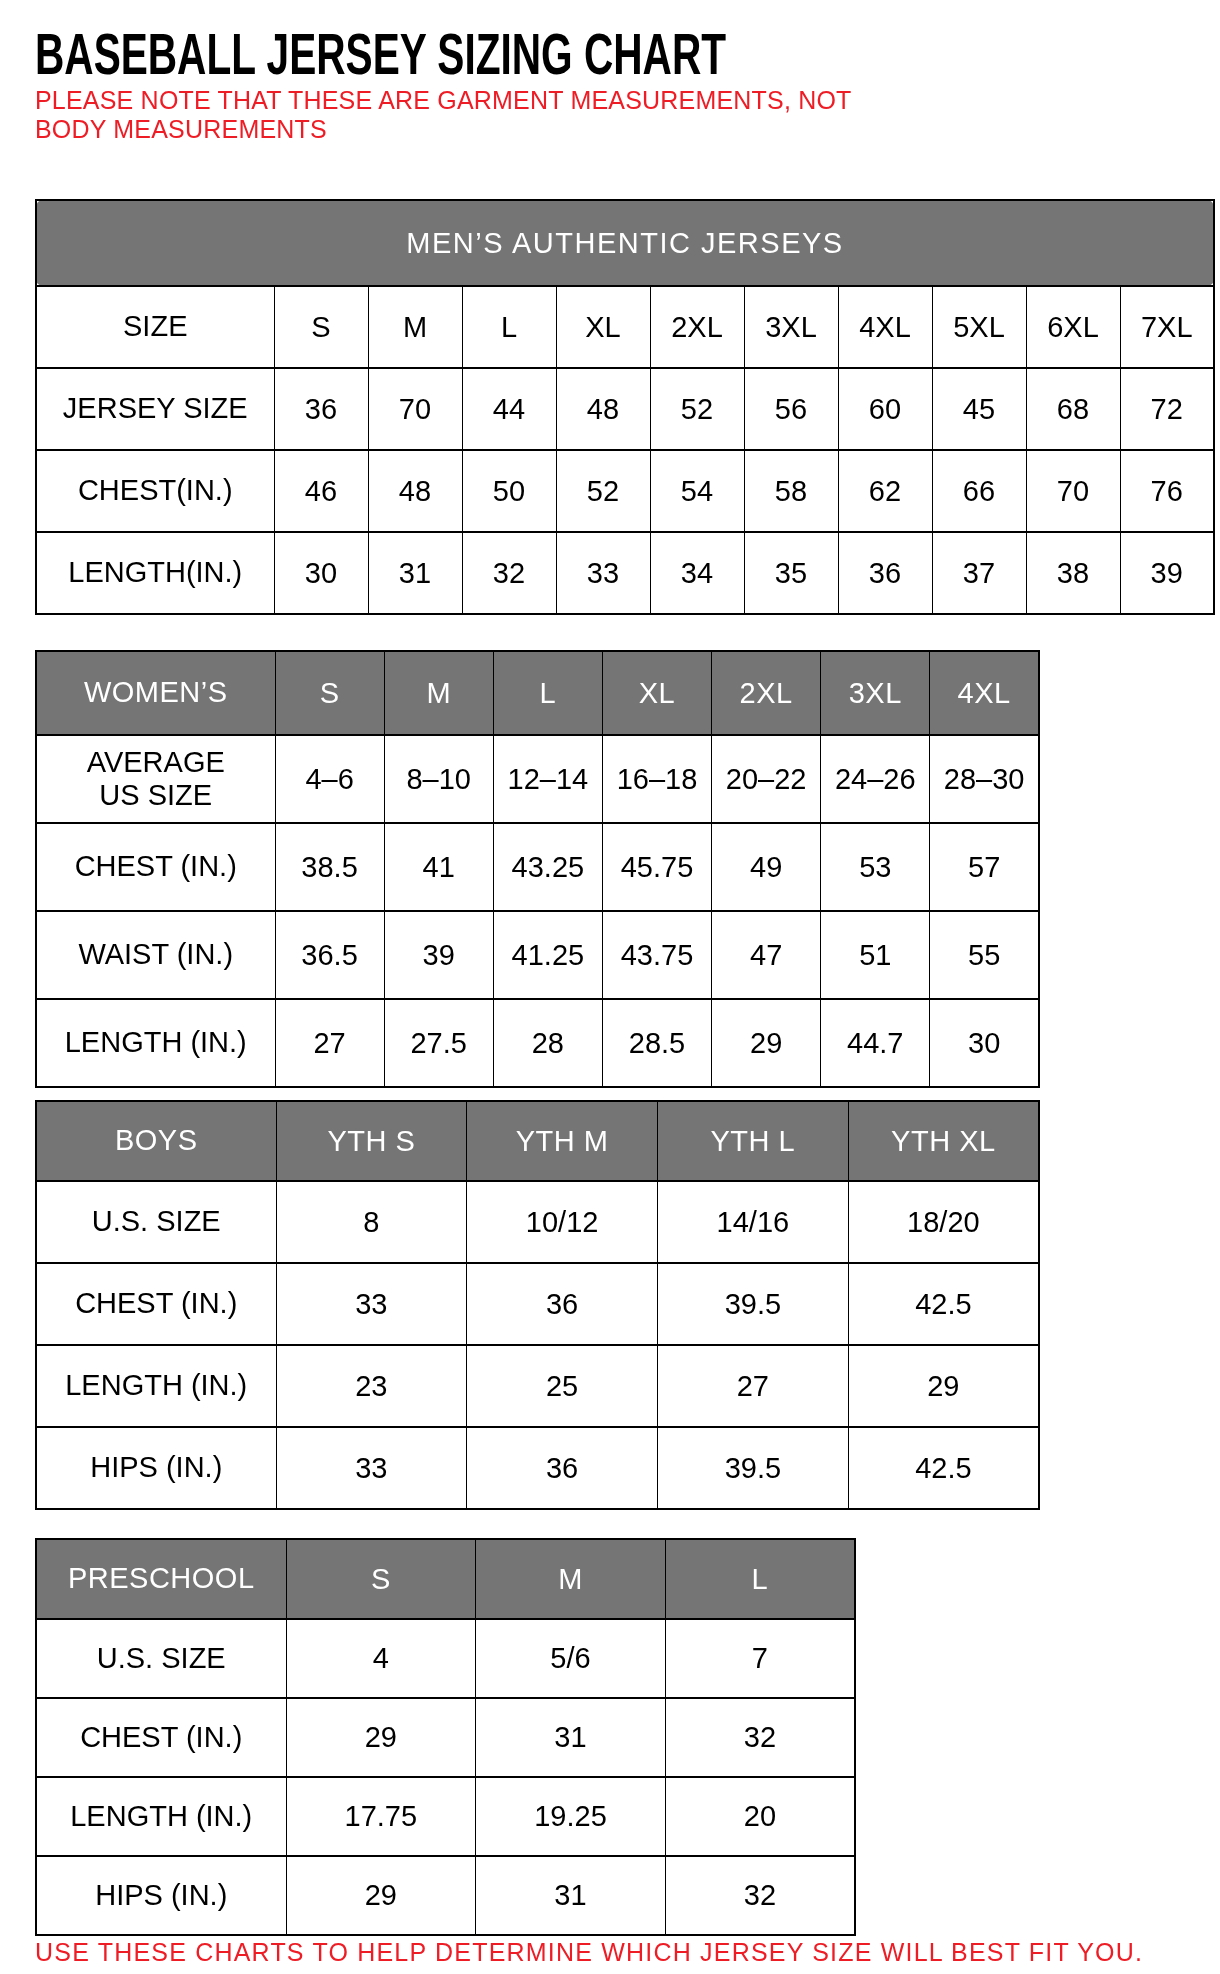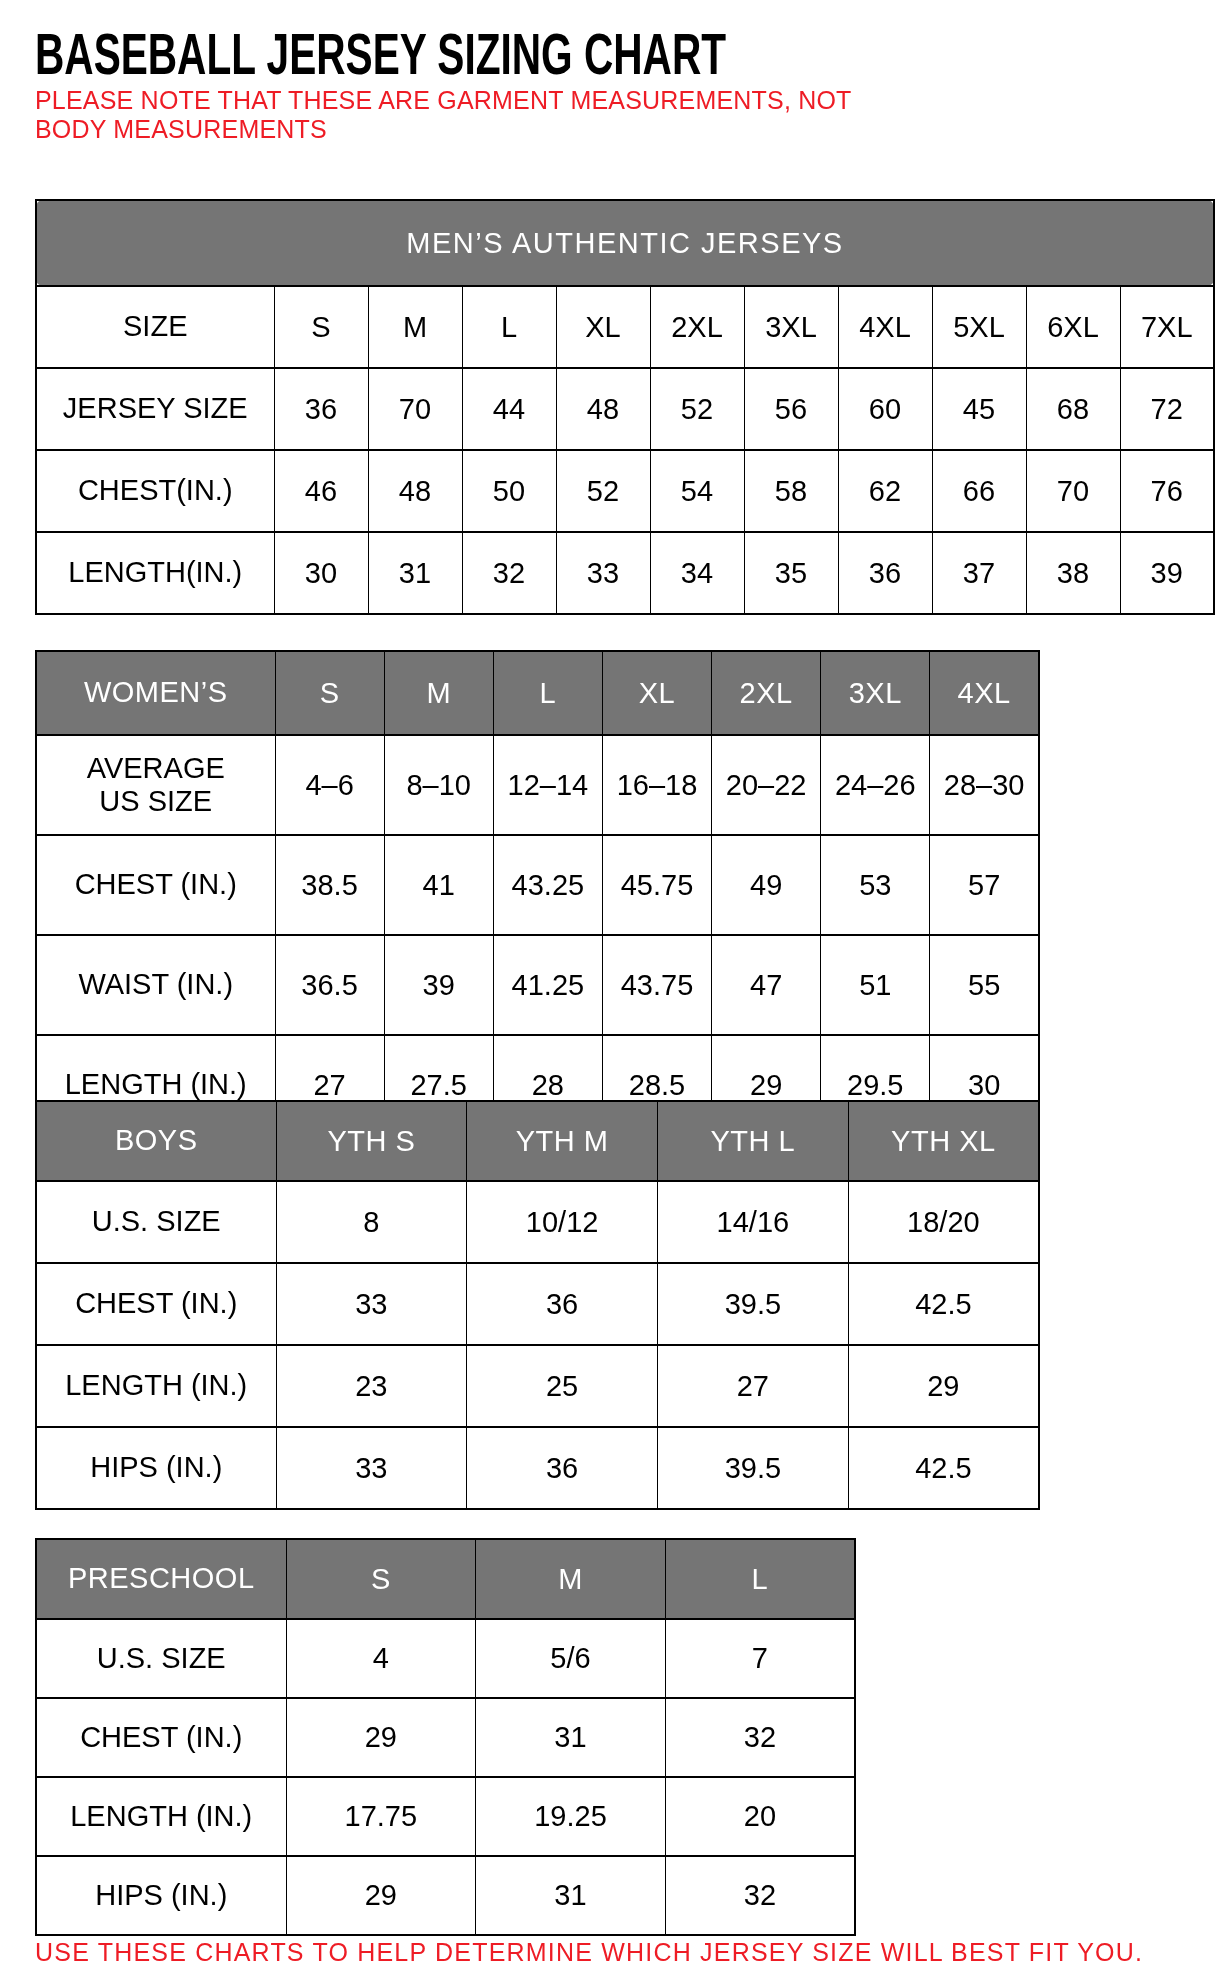--- a/index.html
+++ b/index.html
@@ -56,21 +56,21 @@
     border-left-width:2px;border-right-width:2px;
     border-bottom-width:3px;
     font-size:30px;letter-spacing:0.5px;
   }
   td.lab{white-space:pre-line;line-height:1.15;}
 
   
   .t-mens tr.banner-row{height:86px;}
   .t-mens tr{height:82px;}
   .t-womens tr.header-row{height:84px;}
-  .t-womens tr{height:100px;}
+  .t-womens tr{height:88px;}
   .t-boys tr.header-row{height:80px;}
   .t-boys tr{height:82px;}
   .t-pre tr.header-row{height:80px;}
   .t-pre tr{height:79px;}
 </style>
 </head>
 <body>
 
 <div id="page">
   <div id="title">BASEBALL JERSEY SIZING CHART</div>
@@ -205,21 +205,21 @@
             <td>51</td>
             <td>55</td>
           </tr>
           <tr>
             <td class="lab">LENGTH (IN.)</td>
             <td>27</td>
             <td>27.5</td>
             <td>28</td>
             <td>28.5</td>
             <td>29</td>
-            <td>29.5</td>
+            <td>44.7</td>
             <td>30</td>
           </tr>
         </tbody>
       </table>
     </div>
 
   <div id="boys-box" class="tablebox t-boys">
       <table class="sz">
         <colgroup>
           <col style="width: 240px;">

